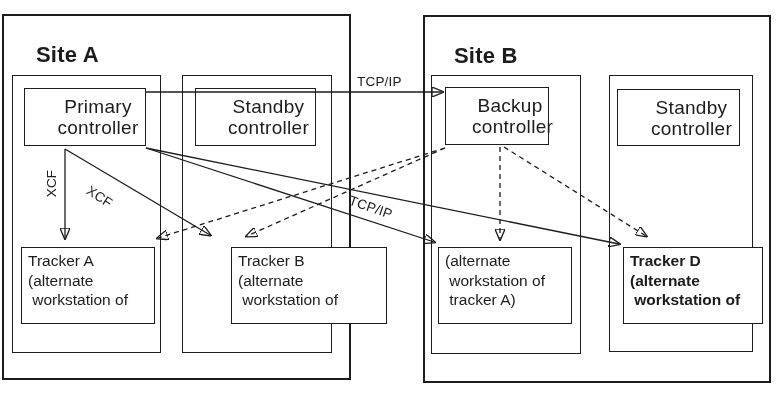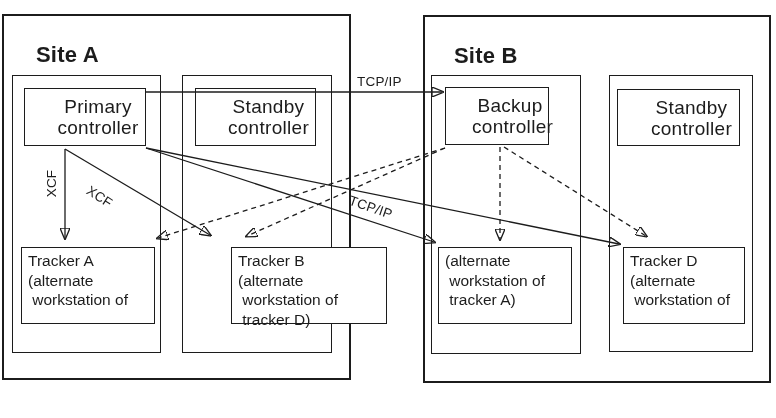--- a/index.html
+++ b/index.html
@@ -31,21 +31,21 @@
   #groupB2 { left: 609px; top: 75px; width: 144px; height: 277px; }
 
   #boxPrimary  { left: 24px;  top: 88px; width: 122px; height: 58px; }
   #boxStandbyA { left: 195px; top: 88px; width: 121px; height: 58px; }
   #boxBackup   { left: 445px; top: 87px; width: 104px; height: 58px; }
   #boxStandbyB { left: 617px; top: 89px; width: 123px; height: 57px; }
 
   #boxTrackerA { left: 21px;  top: 247px; width: 134px; height: 77px; }
   #boxTrackerB { left: 191px; top: 247px; width: 156px; height: 77px; margin-left: 40px; }
   #boxTrackerC { left: 438px; top: 247px; width: 134px; height: 77px; }
-  #boxTrackerD { left: 623px; top: 247px; width: 122px; height: 77px; }
+  #boxTrackerD { left: 623px; top: 247px; width: 140px; height: 77px; font-weight: bold; }
 
   #lblTcpipTop { left: 357px; top: 74px; }
   #lblTcpipMid { left: 352px; top: 193px; transform: rotate(19deg); transform-origin: 0 0; }
   #lblXcfV { left: 28px; top: 176px; width: 46px; text-align: center; transform: rotate(-90deg); font-size: 13.5px; }
   #lblXcfD { left: 92px; top: 183px; transform: rotate(33deg); transform-origin: 0 0; }
 
   #lines { position: absolute; left: 0; top: 0; width: 776px; height: 418px; pointer-events: none; }
   #lines path { stroke: #1c1c1c; stroke-width: 1.3; fill: none; }
   #lines path.dashed { stroke-dasharray: 5 4; }
 </style>
@@ -83,21 +83,20 @@
 
   <div class="box trk-box" id="boxTrackerA">
     <div>Tracker A</div>
     <div>(alternate</div>
     <div> workstation of</div>
   </div>
   <div class="box trk-box" id="boxTrackerB">
     <div>Tracker B</div>
     <div>(alternate</div>
     <div> workstation of</div>
-    <div> tracker D)</div>
   </div>
   <div class="box trk-box" id="boxTrackerC">
     <div>(alternate</div>
     <div> workstation of</div>
     <div> tracker A)</div>
   </div>
   <div class="box trk-box" id="boxTrackerD">
     <div>Tracker D</div>
     <div>(alternate</div>
     <div> workstation of</div>

